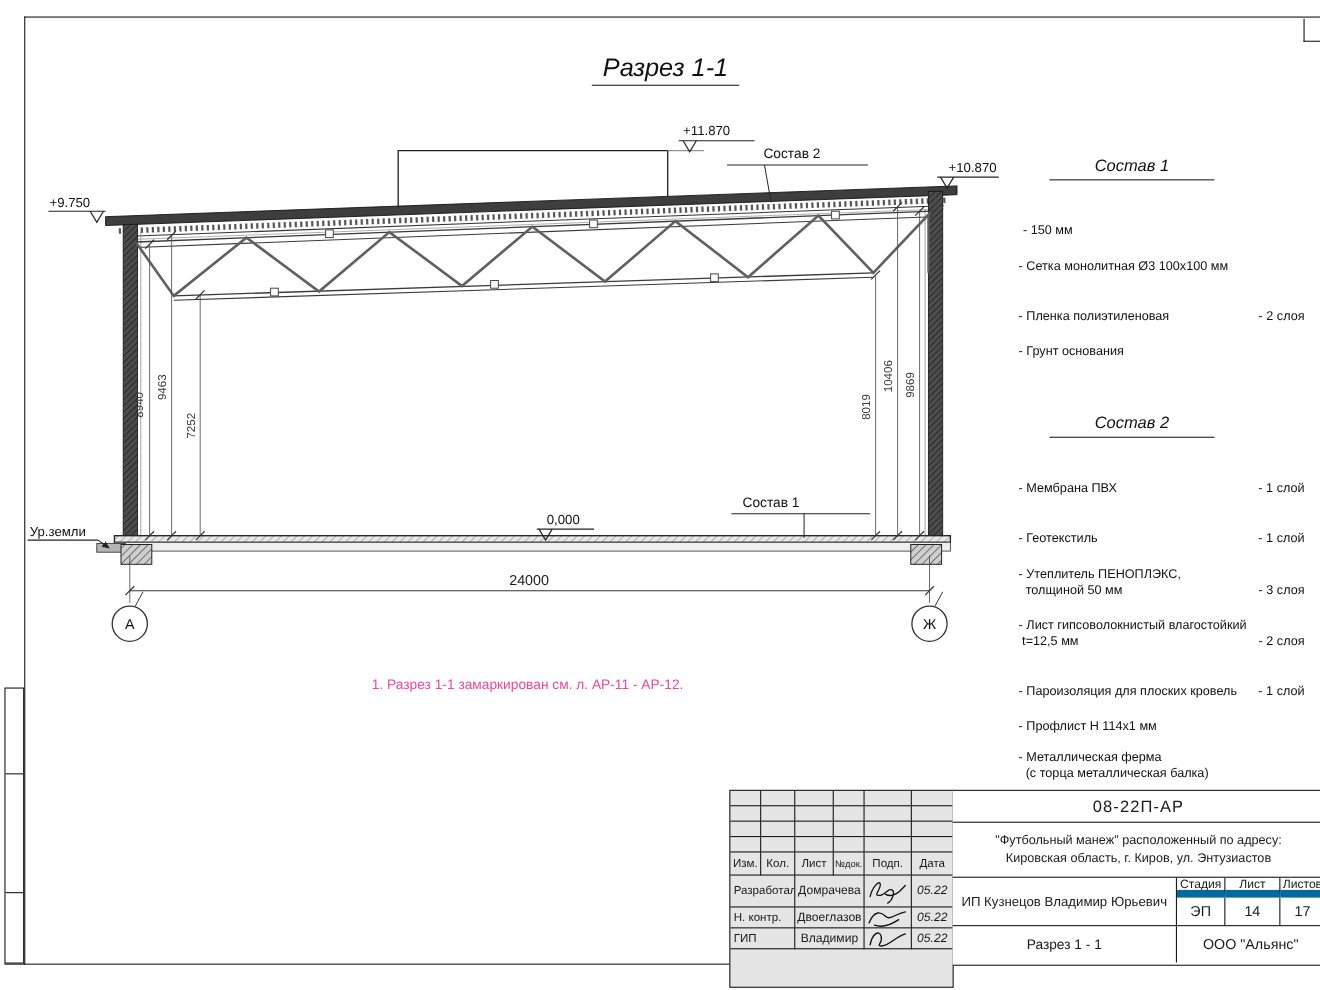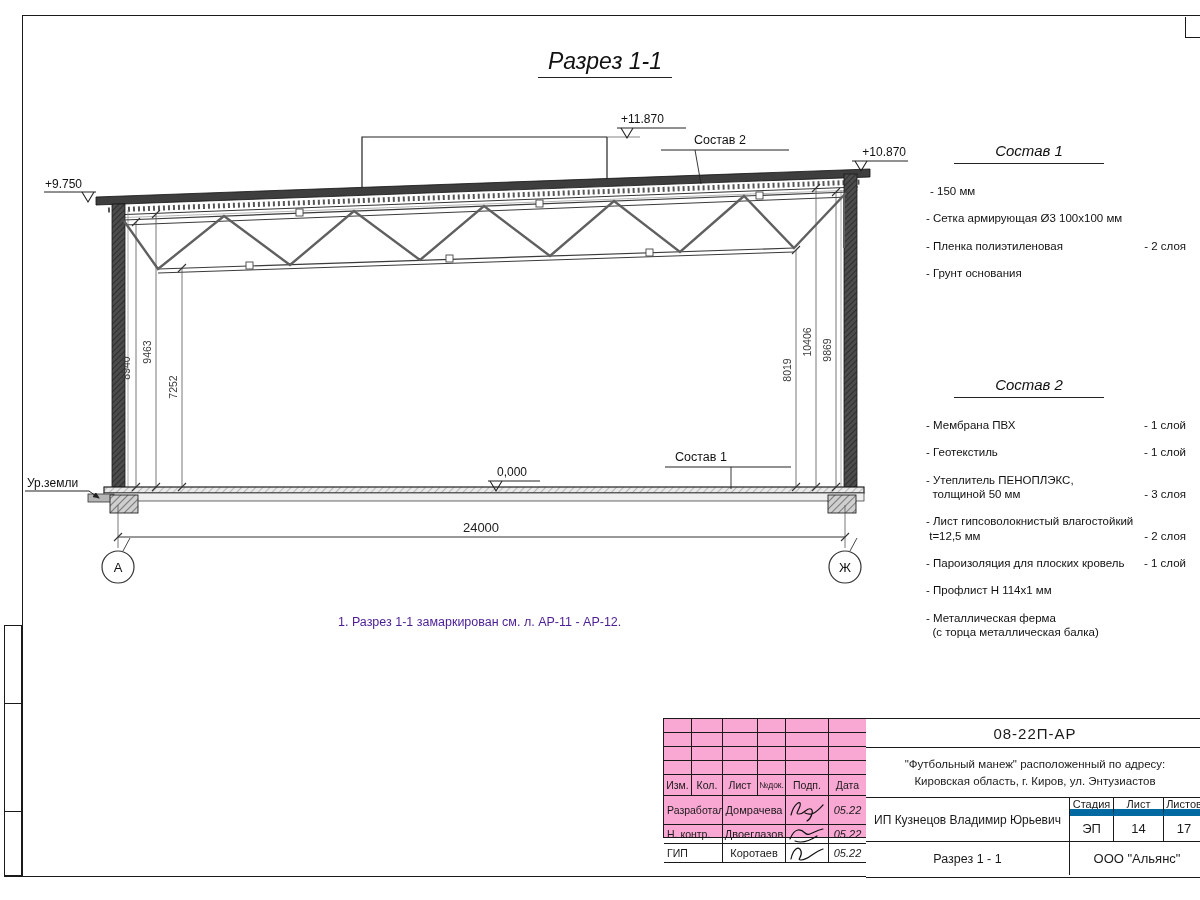--- a/index.html
+++ b/index.html
@@ -24,27 +24,27 @@
   .mtxt{font:13px "Liberation Sans",sans-serif;fill:#222;}
   .atxt{font:13px "Liberation Sans",sans-serif;fill:#111;}
   
   .mat-list{position:absolute;width:260px;font-size:11.5px;line-height:1.25;color:#111;}
   #list1{left:926px;top:142px;}
   #list2{left:926px;top:376px;}
   .mat-head{font-style:italic;font-size:15px;text-align:center;width:150px;
             margin:0 0 20px 28px;border-bottom:1px solid #222;padding-bottom:2px;}
   .item{display:flex;justify-content:space-between;align-items:flex-end;margin-bottom:13px;}
   .nm{white-space:pre-wrap;}
-  .qt{white-space:nowrap;padding-left:4px;}
-  
-  .note{left:338px;top:615px;font-size:12.5px;color:#4c1d95;}
-  
-  .tb-left{left:663px;top:718px;width:204px;height:120px;border:1.5px solid #1a1a1a;box-sizing:border-box;
+  .qt{white-space:nowrap;padding-left:4px;margin-top:19px;}
+  
+  .note{left:338px;top:615px;font-size:12.5px;color:#ec4899;}
+  
+  .tb-left{left:663px;top:718px;width:204px;height:180px;border:1.5px solid #1a1a1a;box-sizing:border-box;
            display:grid;grid-template-columns:28px 31px 35px 28px 43px 1fr;
-           grid-template-rows:14px 14px 14px 14px 21px 29px 19px 19px 1fr;background:#f9a8d4;}
+           grid-template-rows:14px 14px 14px 14px 21px 29px 19px 19px 1fr;background:#e5e5e5;}
   .tc{border-right:1px solid #1a1a1a;border-bottom:1px solid #1a1a1a;box-sizing:border-box;
       display:flex;align-items:center;justify-content:center;overflow:hidden;font-size:10.5px;}
   .tc.nr{border-right:none;}
   .tc.nb{border-bottom:none;}
   .tc.small{font-size:8.5px;}
   .tc.role{grid-column:span 2;justify-content:flex-start;padding-left:3px;font-size:10.5px;}
   .tc.pname{grid-column:span 2;font-size:11px;}
   .tc.date{font-size:11px;font-style:italic;}
   .tc.span-all{grid-column:1/7;}
   .sig svg{display:block;}
@@ -231,21 +231,21 @@
     <line x1="731" y1="467" x2="731" y2="489" stroke="#222" stroke-width="0.9"></line>
   </g>
 </svg>
 
 <div class="mat-list" id="list1">
   <div class="mat-head">Состав 1</div>
   <div class="item">
     <span class="qt">- 150 мм</span>
   </div>
   <div class="item">
-    <span class="nm">- Сетка армирующая Ø3 100х100 мм</span>
+    <span class="nm">- Сетка монолитная Ø3 100х100 мм</span>
     <span class="qt"></span>
   </div>
   <div class="item">
     <span class="nm">- Пленка полиэтиленовая</span>
     <span class="qt">-  2 слоя</span>
   </div>
   <div class="item">
     <span class="nm">- Грунт основания</span>
     <span class="qt"></span>
   </div>
@@ -332,21 +332,21 @@
   <div class="tc role">Н. контр.</div>
   <div class="tc pname">Двоеглазов</div>
   <div class="tc sig">
     <svg width="40" height="18" viewBox="0 0 40 18">
         <path d="M3,14 C8,2 14,4 18,8 C22,12 26,6 36,4 M8,16 C16,19 24,15 30,11" fill="none" stroke="#111" stroke-width="1.2" stroke-linecap="round"></path>
       </svg>
   </div>
   <div class="tc nr date">05.22</div>
 
   <div class="tc role">ГИП</div>
-  <div class="tc pname">Коротаев</div>
+  <div class="tc pname">Владимир</div>
   <div class="tc sig">
     <svg width="40" height="18" viewBox="0 0 40 18">
         <path d="M4,15 C6,5 12,1 14,7 C16,13 9,16 14,16 C22,16 26,8 36,5" fill="none" stroke="#111" stroke-width="1.2" stroke-linecap="round"></path>
       </svg>
   </div>
   <div class="tc nr date">05.22</div>
 
   <div class="tc span-all nr nb"></div>
 </div>
 

